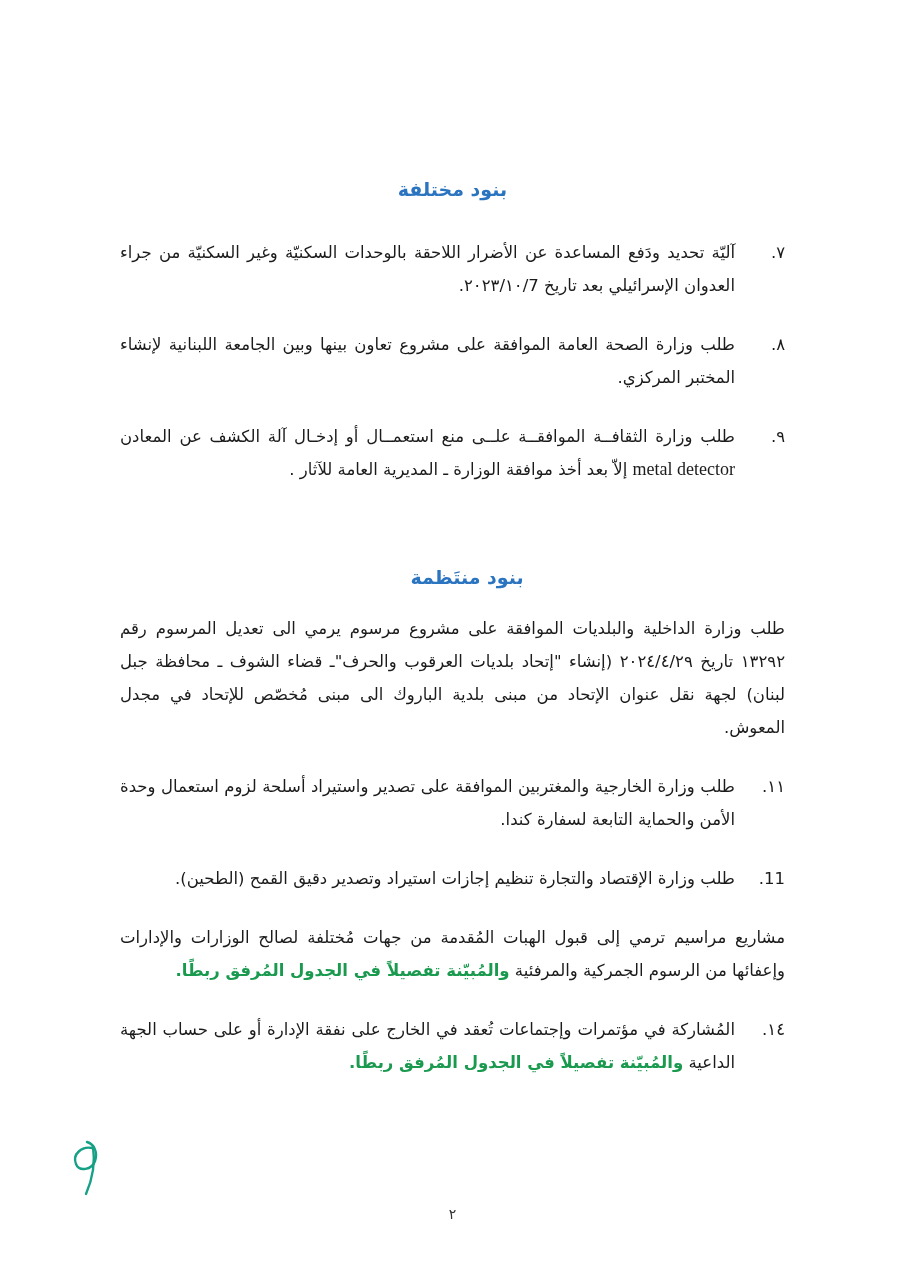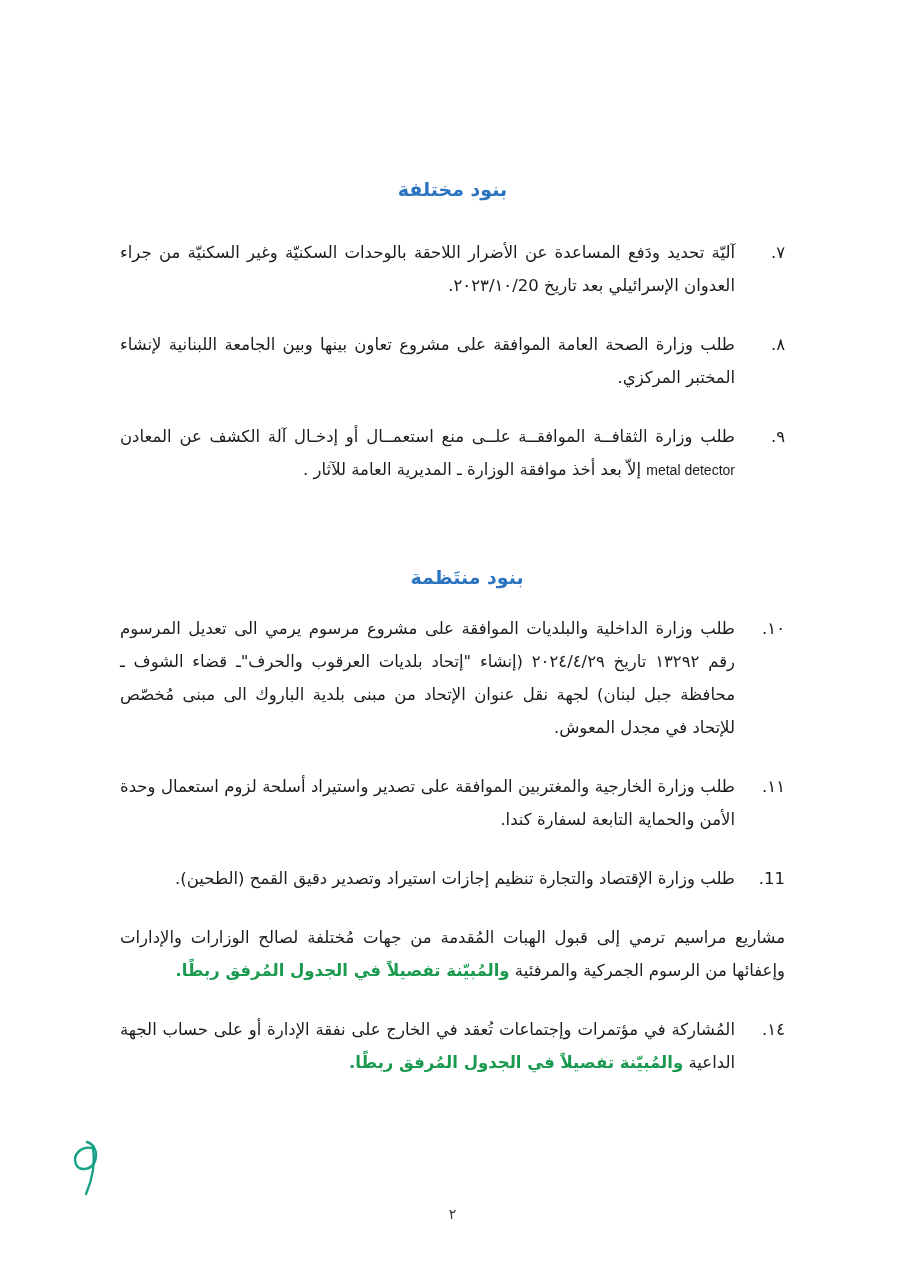--- a/index.html
+++ b/index.html
@@ -68,22 +68,22 @@
     line-height: 33px;
     text-align: justify;
     text-align-last: right;
   }
   .item-body.stretch {
     text-align: justify;
   }
   .latin {
     direction: ltr;
     unicode-bidi: embed;
-    font-family: Liberation Sans, sans-serif;
-    font-size: 14px;
+    font-family: Liberation Serif, serif;
+    font-size: 18px;
   }
   .green {
     color: #1a9a4f;
     font-weight: bold;
   }
   .signature {
     position: absolute;
     left: 62px;
     top: 1136px;
     width: 80px;
@@ -104,41 +104,40 @@
 <body>
 
 <div class="page">
 
   <div class="section-heading" id="heading-misc">بنود مختلفة</div>
 
   <div class="items-block" id="block-misc">
 
     <div class="item">
       <div class="item-num">٧.</div>
-      <div class="item-body">آليّة تحديد ودَفع المساعدة عن الأضرار اللاحقة بالوحدات السكنيّة وغير السكنيّة من جراء العدوان الإسرائيلي بعد تاريخ ٢٠٢٣/١٠/20.</div>
+      <div class="item-body">آليّة تحديد ودَفع المساعدة عن الأضرار اللاحقة بالوحدات السكنيّة وغير السكنيّة من جراء العدوان الإسرائيلي بعد تاريخ ٢٠٢٣/١٠/7.</div>
     </div>
 
     <div class="item">
       <div class="item-num">٨.</div>
       <div class="item-body">طلب وزارة الصحة العامة الموافقة على مشروع تعاون بينها وبين الجامعة اللبنانية لإنشاء المختبر المركزي.</div>
     </div>
 
     <div class="item">
       <div class="item-num">٩.</div>
       <div class="item-body stretch"><span>طلب وزارة الثقافــة الموافقــة علــى منع استعمــال أو إدخـال آلة الكشف عن المعادن</span> <span class="latin">metal detector</span> <span>إلاّ بعد أخذ موافقة الوزارة ـ المديرية العامة للآثار .</span></div>
     </div>
 
   </div>
 
   <div class="section-heading" id="heading-regulated">بنود منتَظمة</div>
 
   <div class="items-block" id="block-regulated">
 
     <div class="item">
-      <div class="item-num">١٠.</div>
       <div class="item-body stretch">طلب وزارة الداخلية والبلديات الموافقة على مشروع مرسوم يرمي الى تعديل المرسوم رقم ١٣٢٩٢ تاريخ ٢٠٢٤/٤/٢٩ (إنشاء "إتحاد بلديات العرقوب والحرف"ـ قضاء الشوف ـ محافظة جبل لبنان) لجهة نقل عنوان الإتحاد من مبنى بلدية الباروك الى مبنى مُخصّص للإتحاد في مجدل المعوش.</div>
     </div>
 
     <div class="item">
       <div class="item-num">١١.</div>
       <div class="item-body">طلب وزارة الخارجية والمغتربين الموافقة على تصدير واستيراد أسلحة لزوم استعمال وحدة الأمن والحماية التابعة لسفارة كندا.</div>
     </div>
 
     <div class="item">
       <div class="item-num">11.</div>

